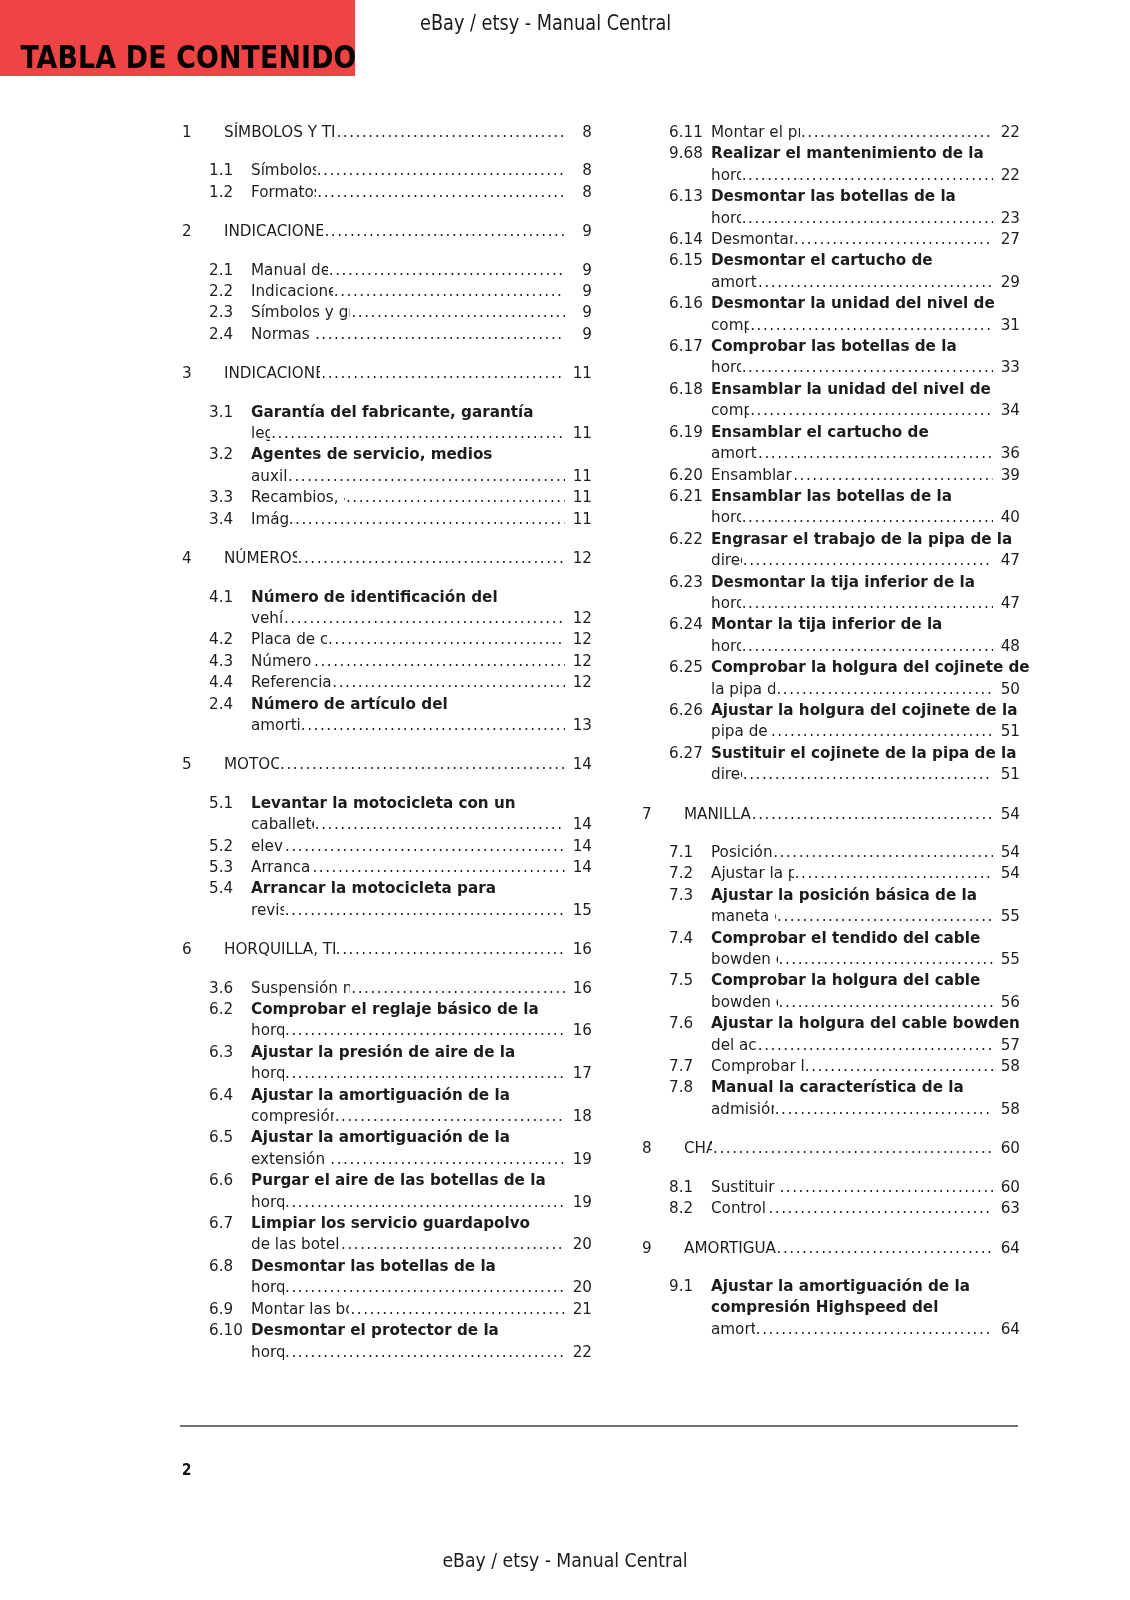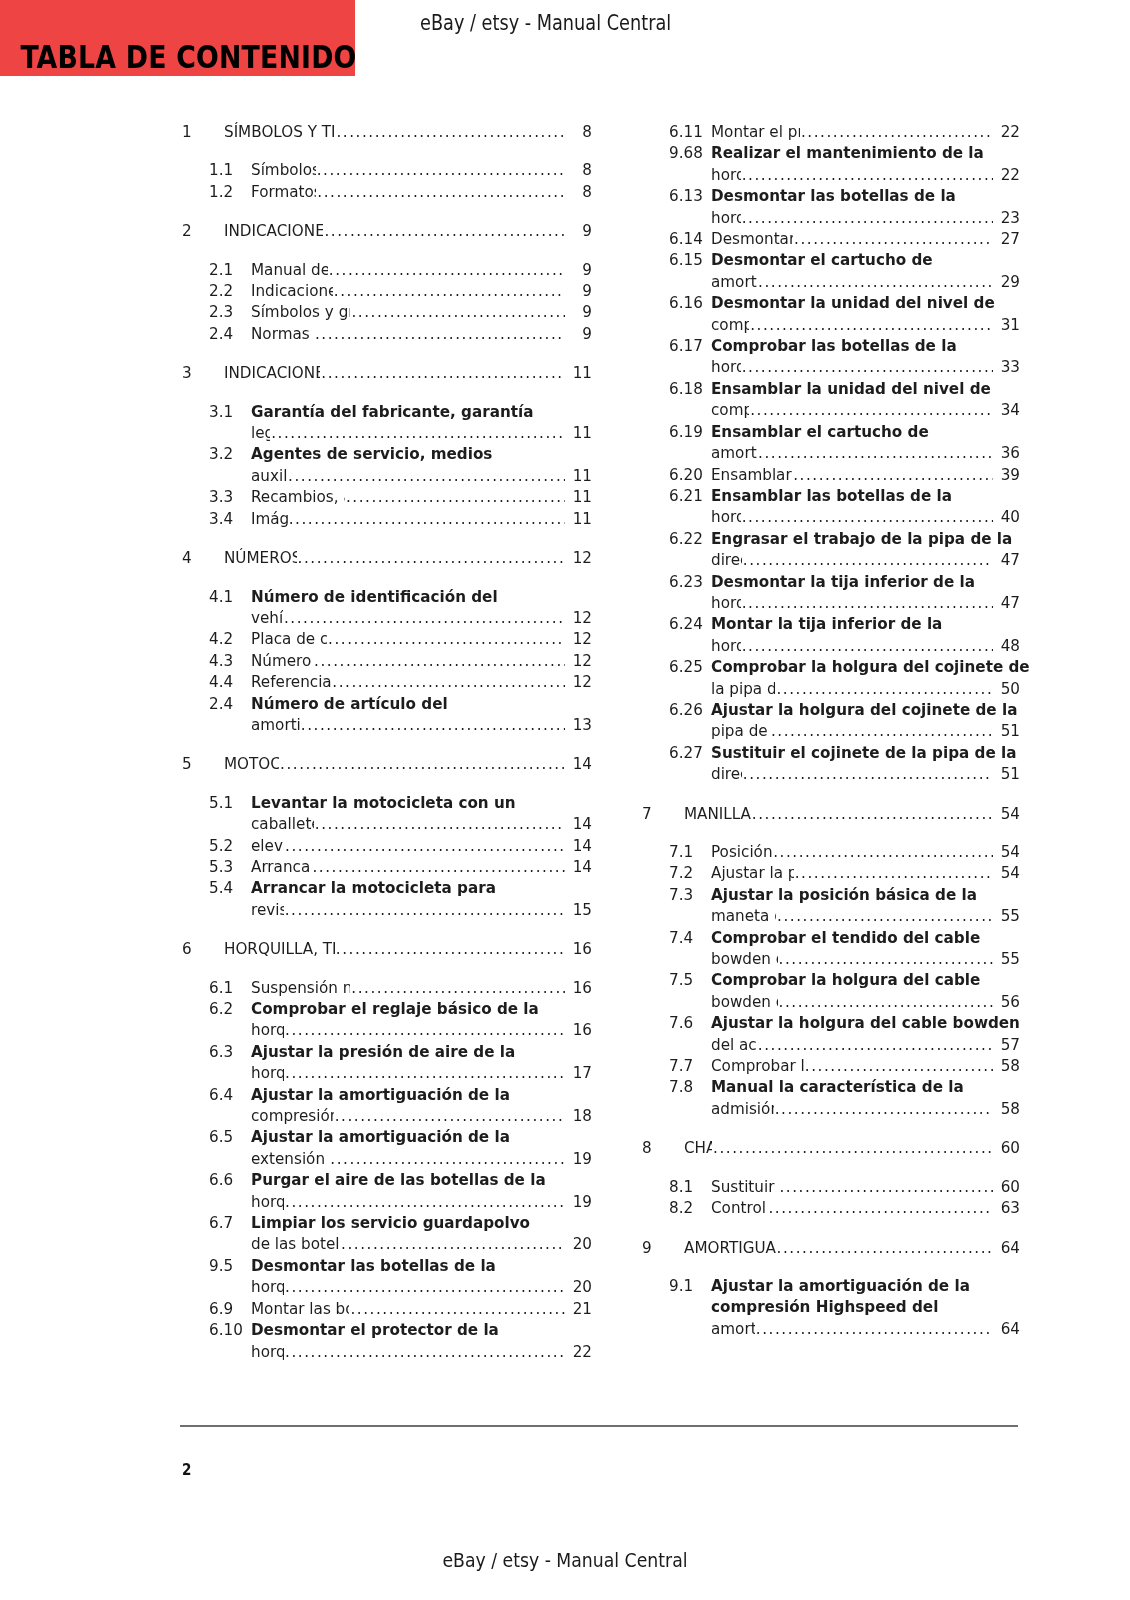--- a/index.html
+++ b/index.html
@@ -421,21 +421,21 @@
         <div class="entry-num">6</div>
         <div class="entry-main">
           <div class="entry-line">
             <span class="entry-text">HORQUILLA, TIJA DE LA HORQUILLA</span>
             <span class="leader"></span>
             <span class="entry-page">16</span>
           </div>
         </div>
       </div>
       <div class="toc-entry level2 after-chapter">
-        <div class="entry-num">6.1</div>
+        <div class="entry-num">3.6</div>
         <div class="entry-main">
           <div class="entry-line">
             <span class="entry-text">Suspensión neumática XACT 5448</span>
             <span class="leader"></span>
             <span class="entry-page">16</span>
           </div>
         </div>
       </div>
       <div class="toc-entry level2">
         <div class="entry-num">6.2</div>
@@ -497,21 +497,21 @@
         <div class="entry-main">
           <div class="entry-cont">Limpiar los servicio guardapolvo</div>
           <div class="entry-line">
             <span class="entry-text">de las botellas de la horquilla</span>
             <span class="leader"></span>
             <span class="entry-page">20</span>
           </div>
         </div>
       </div>
       <div class="toc-entry level2">
-        <div class="entry-num">9.5</div>
+        <div class="entry-num">6.8</div>
         <div class="entry-main">
           <div class="entry-cont">Desmontar las botellas de la</div>
           <div class="entry-line">
             <span class="entry-text">horquilla</span>
             <span class="leader"></span>
             <span class="entry-page">20</span>
           </div>
         </div>
       </div>
       <div class="toc-entry level2">

